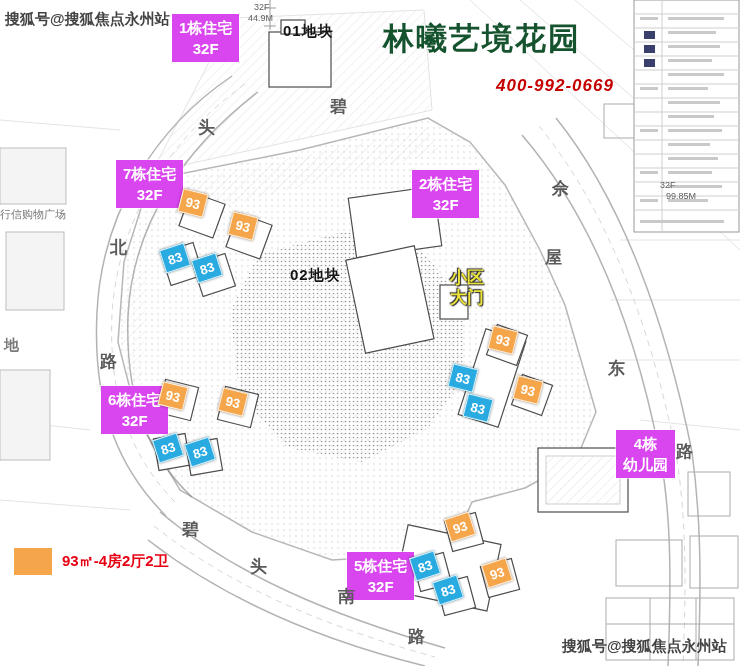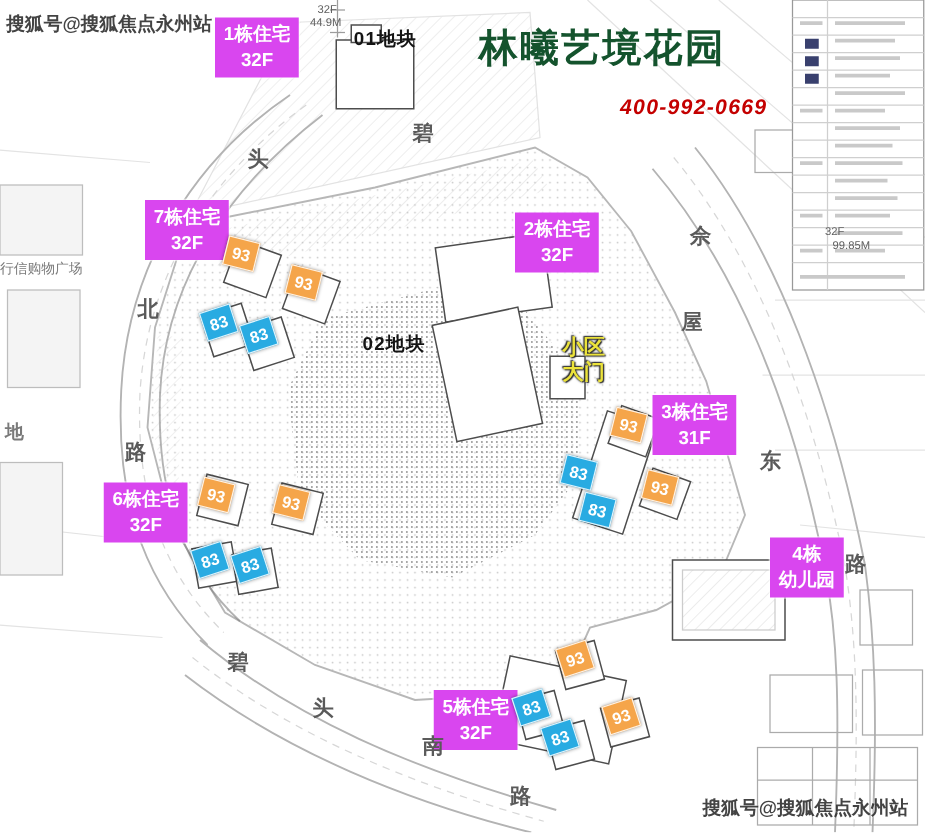--- a/index.html
+++ b/index.html
@@ -226,33 +226,29 @@
     <div>32F</div>
   </div>
   <div class="red-label" style="left:116px; top:160px;">
     <div>7栋住宅</div>
     <div>32F</div>
   </div>
   <div class="red-label" style="left:412px; top:170px;">
     <div>2栋住宅</div>
     <div>32F</div>
   </div>
-  <div class="red-label" style="left:522px; top:316px;">
-    <div>3栋住宅</div>
-    <div>31F</div>
-  </div>
   <div class="red-label" style="left:616px; top:430px;">
     <div>4栋</div>
     <div>幼儿园</div>
   </div>
   <div class="red-label" style="left:347px; top:552px;">
     <div>5栋住宅</div>
     <div>32F</div>
   </div>
-  <div class="red-label" style="left:83px; top:386px;">
+  <div class="red-label" style="left:101px; top:386px;">
     <div>6栋住宅</div>
     <div>32F</div>
   </div>
 
   <span class="tag orange rot-b" style="left:180px; top:191px;">93</span>
   <span class="tag orange rot-b" style="left:230px; top:214px;">93</span>
   <span class="tag blue rot-a" style="left:162px; top:246px;">83</span>
   <span class="tag blue rot-a" style="left:194px; top:256px;">83</span>
   <span class="tag orange rot-b" style="left:160px; top:384px;">93</span>
   <span class="tag orange rot-b" style="left:220px; top:390px;">93</span>
@@ -282,15 +278,19 @@
 
   <div class="mall">行信购物广场</div>
   <div class="land">地</div>
 
   <span class="tiny" style="left:254px; top:2px;">32F</span>
   <span class="tiny" style="left:248px; top:13px;">44.9M</span>
   <span class="tiny" style="left:660px; top:180px;">32F</span>
   <span class="tiny" style="left:652px; top:191px;padding-left:14px;">99.85M</span>
 
   <div class="legend">
+    <div class="legend-row">
+      <span class="legend-swatch orange"></span>
+      <span class="legend-label">93㎡-4房2厅2卫</span>
+    </div>
   </div>
 
 </div>
 
 </body></html>

